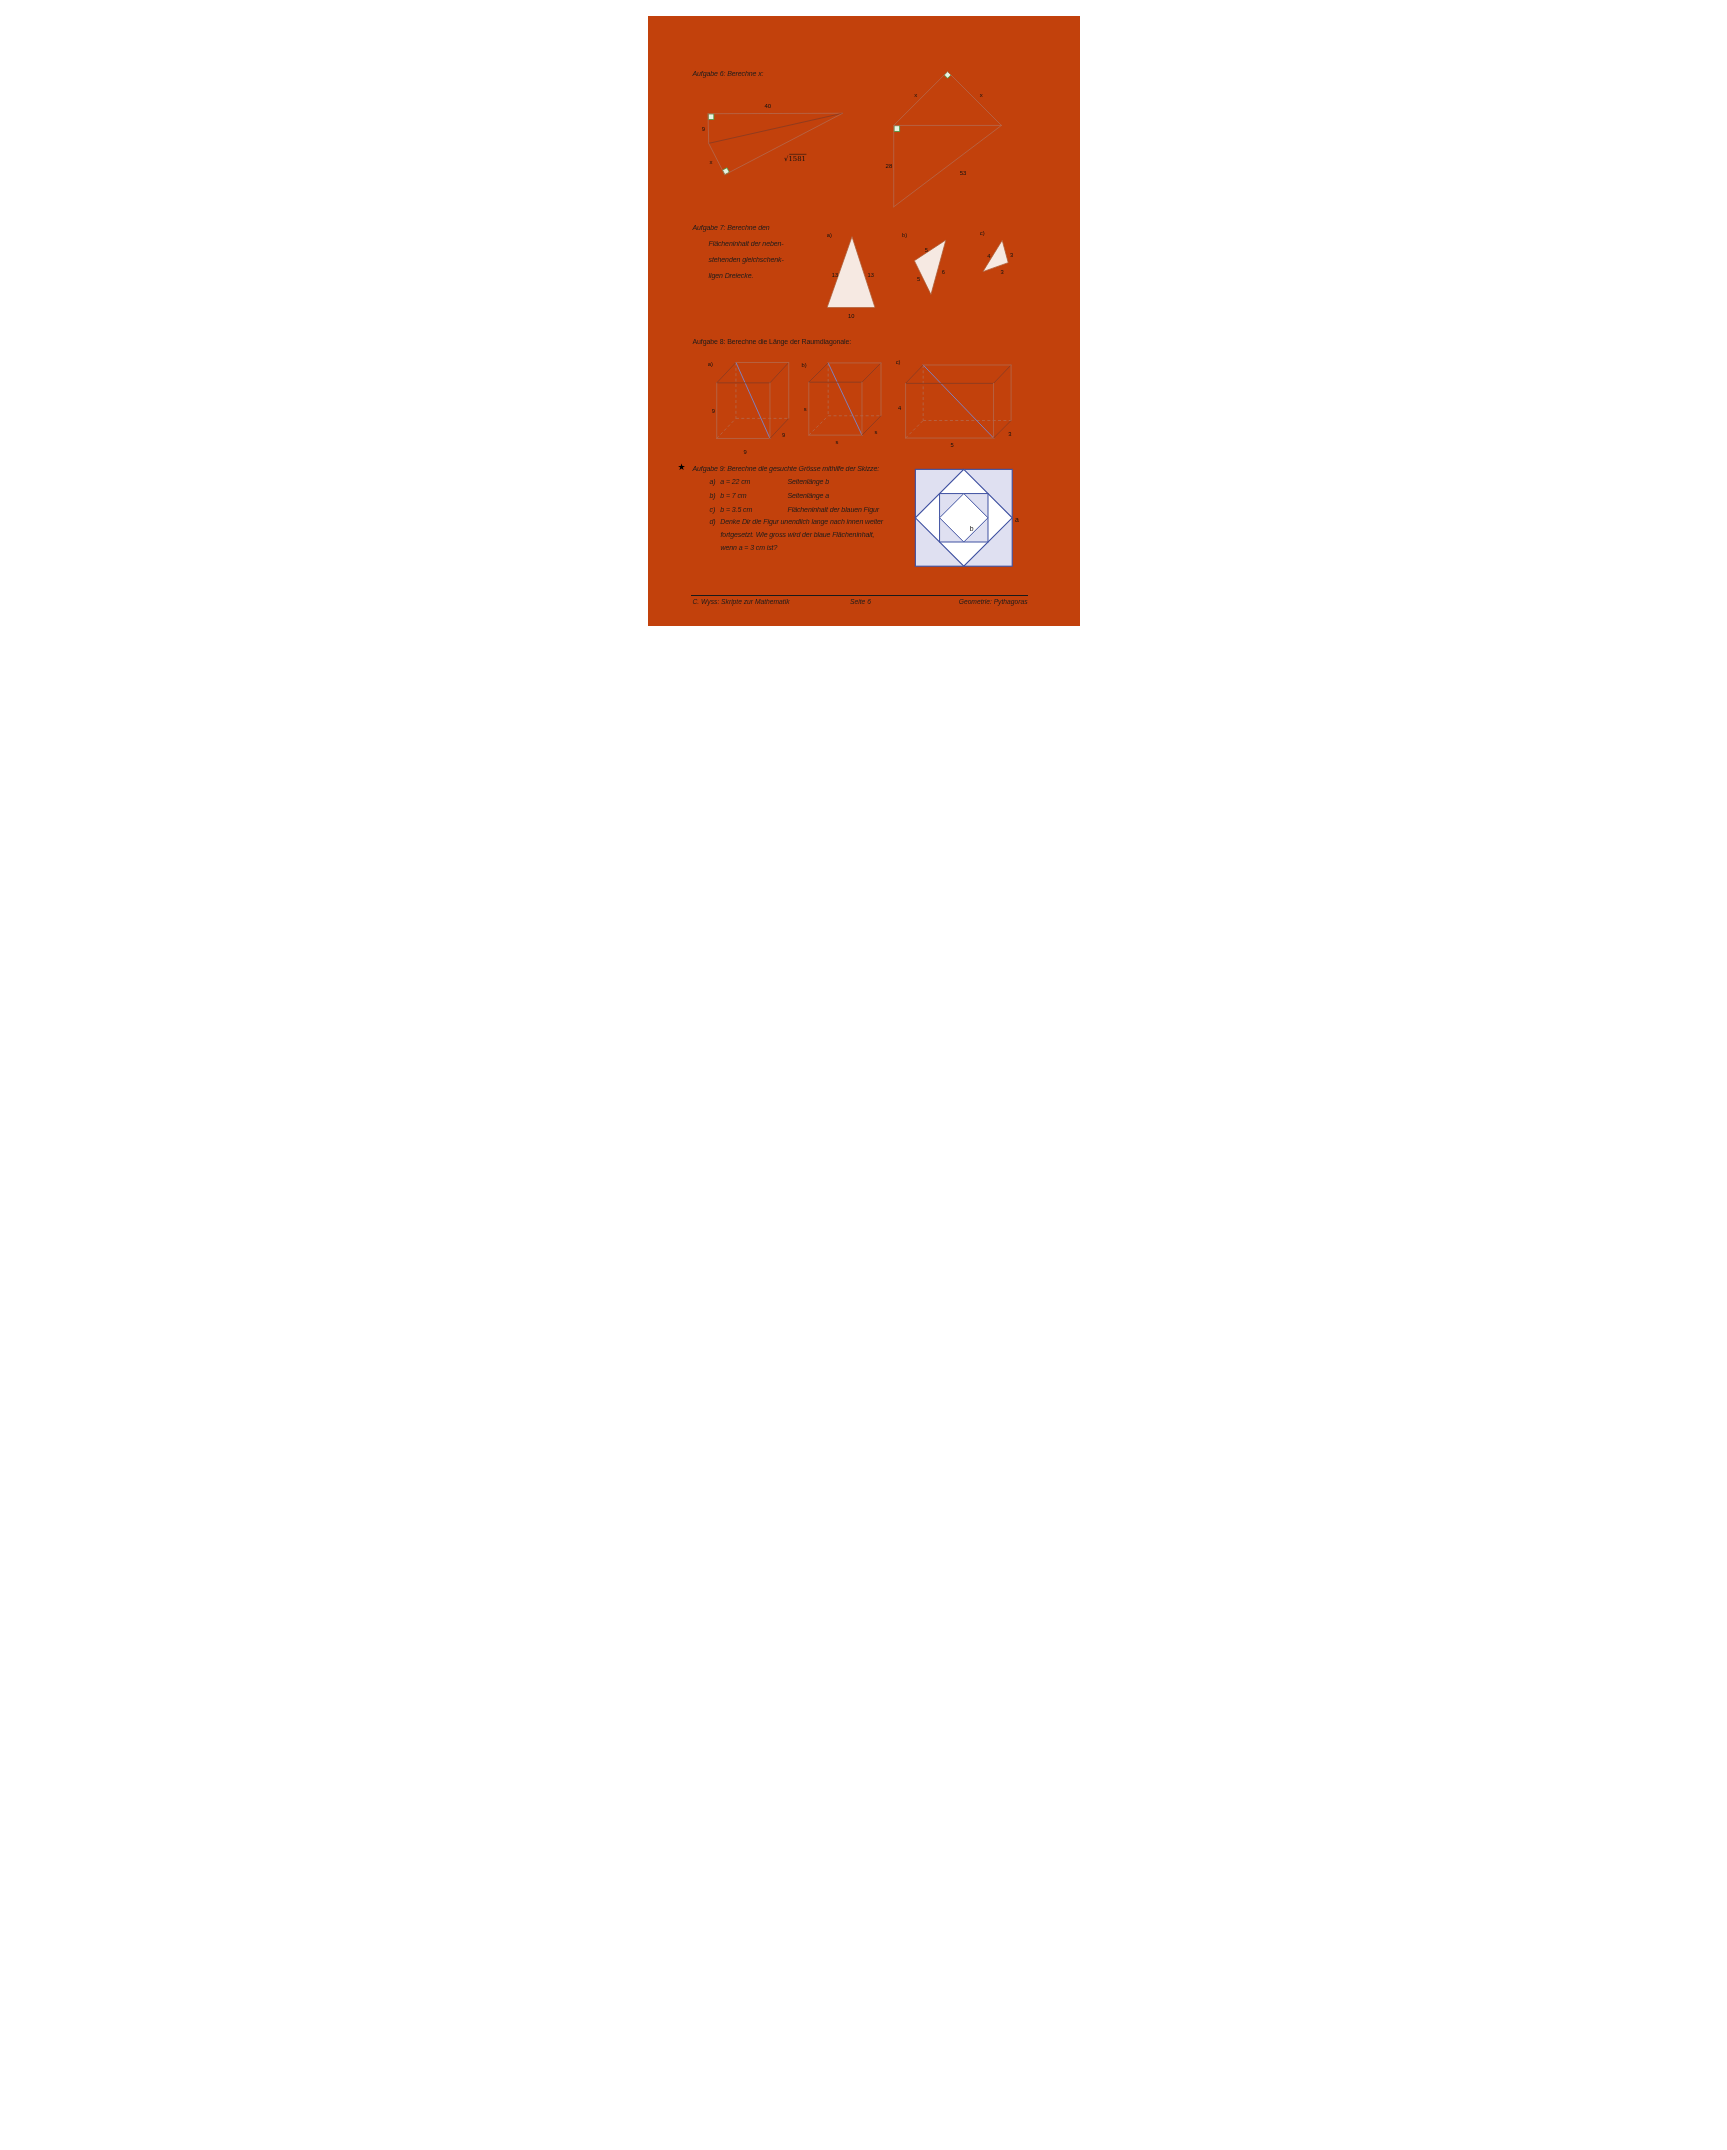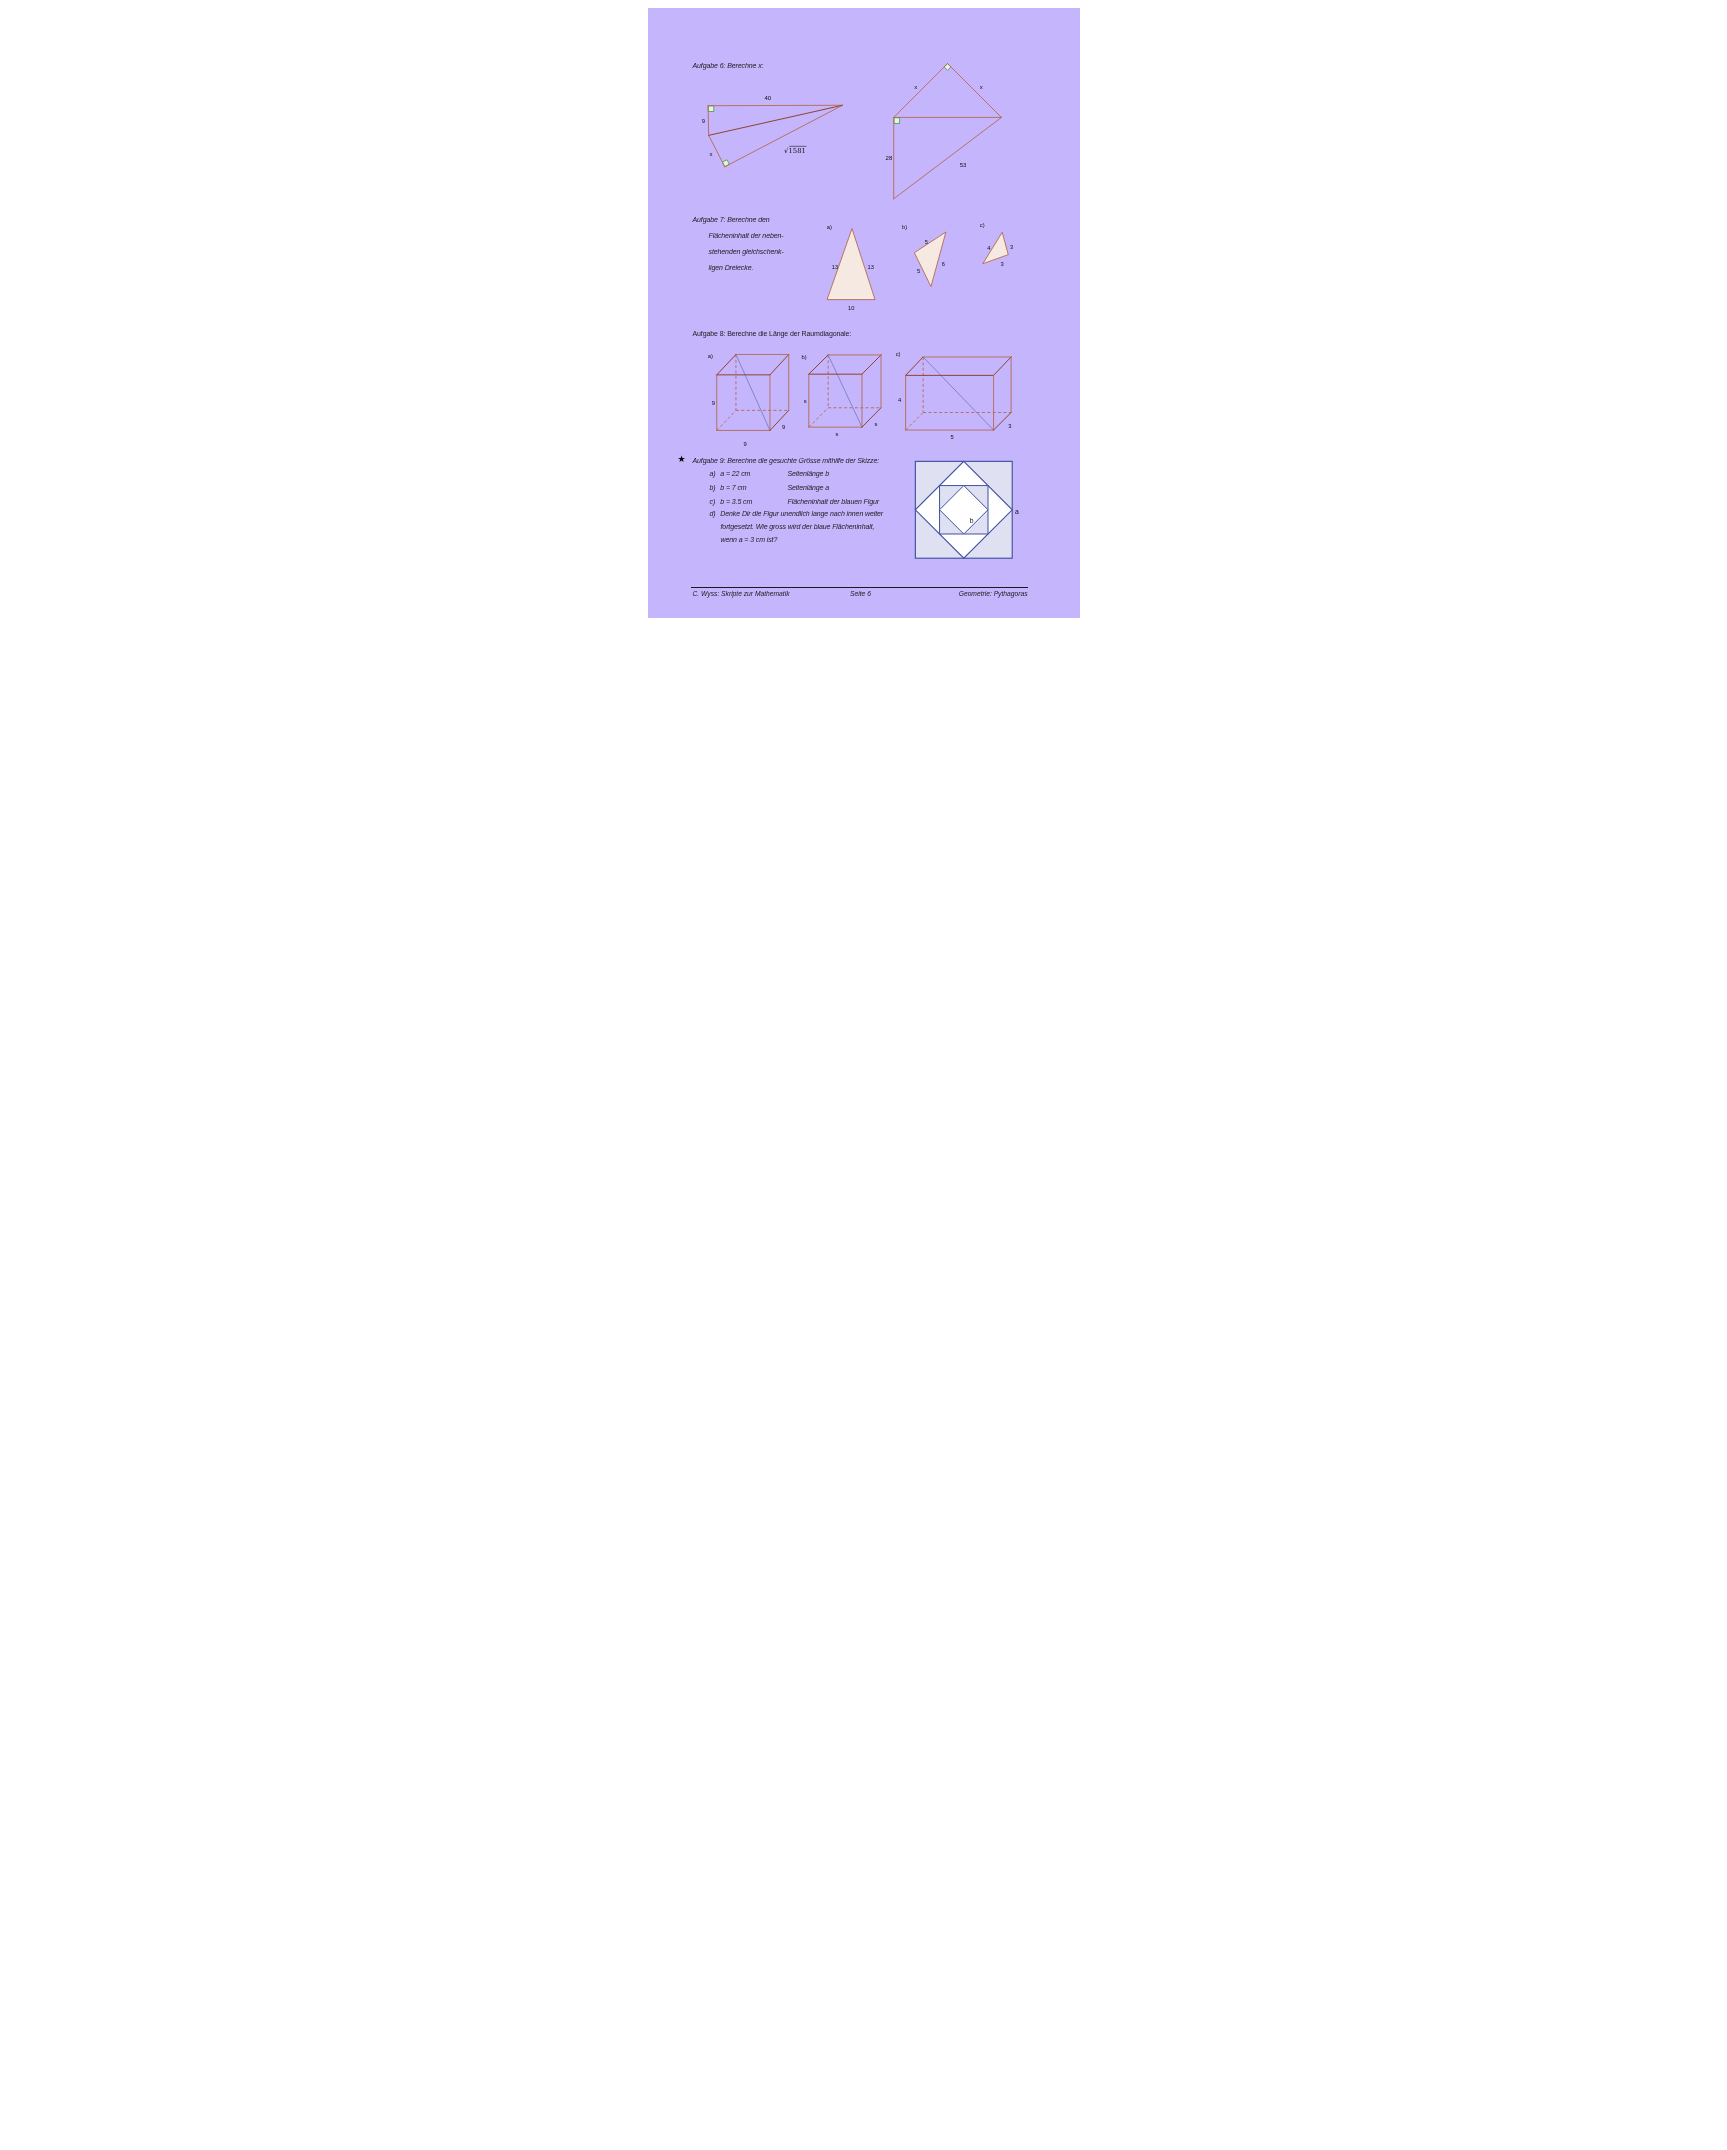--- a/index.html
+++ b/index.html
@@ -3,22 +3,22 @@
 <meta charset="utf-8">
 <style>
   :root{
     --line-light:#b4674a; --line-dark:#8e3b20; --line-blue:#7b84c8;
     --right-angle:#3e9b41; --right-angle-fill:#e8f3e4;
     --tri-fill:#f6e9e2; --tri-stroke:#ad5a33;
     --fig9-stroke:#3d4fa0; --fig9-fill:#dfe0f1; --ink:#1c1c1c;
   }
   html,body{margin:0;padding:0;background:#ffffff;}
   .page{
-    position:relative; width:432px; height:610px; margin:8px auto;
-    background:#c4b5fd; overflow:hidden;
+    position:relative; width:432px; height:610px; margin:16px auto;
+    background:#c2410c; overflow:hidden;
     font-family:"Liberation Sans", sans-serif; color:var(--ink);
   }
   .txt{position:absolute; white-space:nowrap; font-size:7px; letter-spacing:-0.1px;}
   .it{font-style:italic;}
   .fig{position:absolute;}
   svg text{font-family:"Liberation Sans", sans-serif; font-size:13.5px; fill:#111; font-style:normal;}
   svg text.lab14{font-size:14px;}
   svg text.sqrt{font-family:"DejaVu Serif", serif; font-size:16px;}
   .ln{stroke:var(--line-light); stroke-width:2; fill:none; stroke-linecap:round;}
   .lnd{stroke:var(--line-dark); stroke-width:2.2; fill:none; stroke-linecap:round;}

